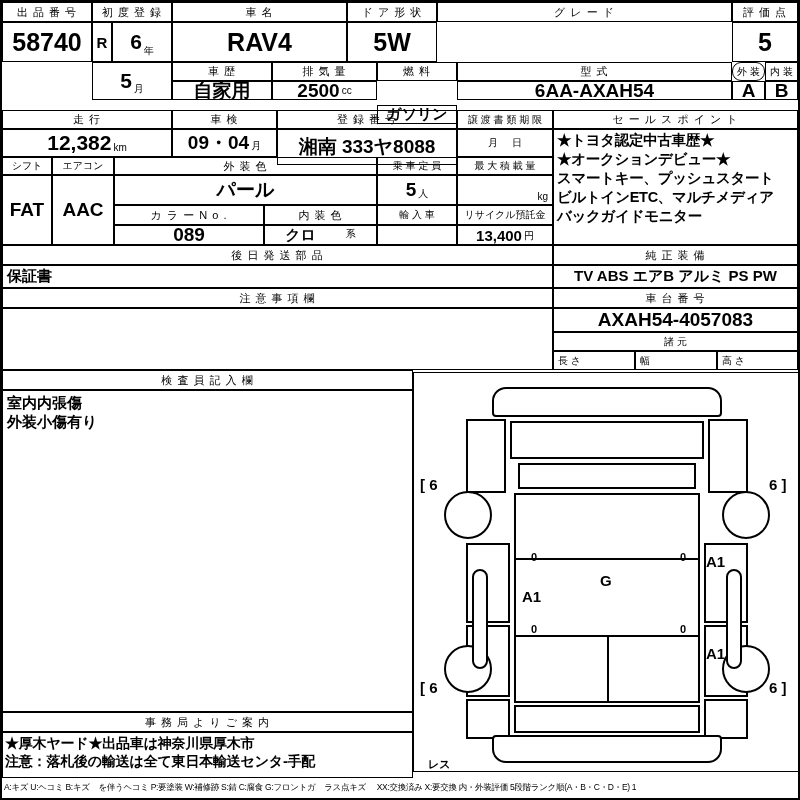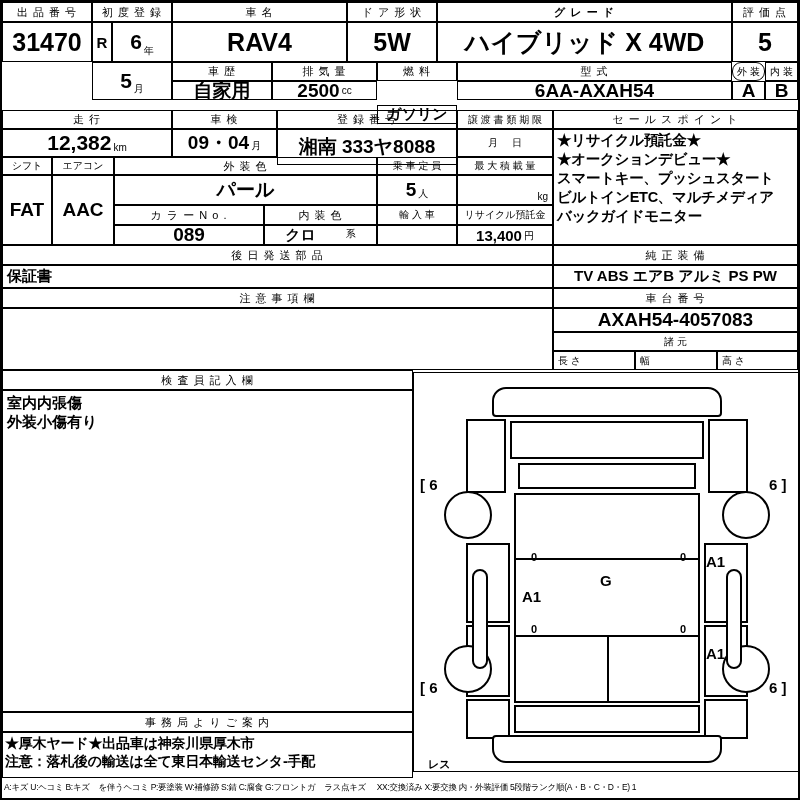--- a/index.html
+++ b/index.html
@@ -44,39 +44,38 @@
   .wheel { position:absolute; border:2.5px solid #000; border-radius:50%; background:#fff; }
   .dmark { position:absolute; font-size:15px; font-weight:bold; }
   .dmark-sm { position:absolute; font-size:11px; font-weight:bold; }
 </style>
 </head>
 <body>
 
 <div class="sheet">
 
   <div class="cell lbl" style="left:0;top:0;width:90px;height:20px;">出 品 番 号</div>
-  <div class="cell val-lg" style="left:0;top:20px;width:90px;height:40px;">31470</div>
+  <div class="cell val-lg" style="left:0;top:20px;width:90px;height:40px;">58740</div>
 
   <div class="cell lbl" style="left:90px;top:0;width:80px;height:20px;">初 度 登 録</div>
   <div class="cell" style="left:90px;top:20px;width:20px;height:40px;">
     <span class="val-sm">R</span>
   </div>
   <div class="cell" style="left:110px;top:20px;width:60px;height:40px;">
     <span class="val">6</span>
     <span class="unit">年</span>
   </div>
 
   <div class="cell lbl" style="left:170px;top:0;width:175px;height:20px;">車 名</div>
   <div class="cell val-lg" style="left:170px;top:20px;width:175px;height:40px;">RAV4</div>
 
   <div class="cell lbl" style="left:345px;top:0;width:90px;height:20px;">ド ア 形 状</div>
   <div class="cell val-lg" style="left:345px;top:20px;width:90px;height:40px;">5W</div>
 
-  <div class="cell lbl" style="left:435px;top:0;width:295px;height:20px;font-weight:bold;">グ レ ー ド</div>
-  <div class="cell val-lg" style="left:435px;top:20px;width:295px;height:40px;">ハイブリッド X  4WD</div>
+  <div class="cell lbl" style="left:435px;top:0;width:295px;height:20px;">グ レ ー ド</div>
 
   <div class="cell lbl" style="left:730px;top:0;width:66px;height:20px;">評 価 点</div>
   <div class="cell val-lg" style="left:730px;top:20px;width:66px;height:40px;">5</div>
 
   <div class="cell" style="left:90px;top:60px;width:80px;height:38px;">
     <span class="val">5</span>
     <span class="unit">月</span>
   </div>
 
   <div class="cell lbl" style="left:170px;top:60px;width:100px;height:19px;">車 歴</div>
@@ -115,21 +114,21 @@
   <div class="cell val-md" style="left:275px;top:127px;width:180px;height:36px;">湘南  333ヤ8088</div>
 
   <div class="cell lbl-sm" style="left:455px;top:108px;width:96px;height:19px;">譲 渡 書 類 期 限</div>
   <div class="cell" style="left:455px;top:127px;width:96px;height:28px;">
     <span class="lbl-sm" style="margin-right:14px;">月</span>
     <span class="lbl-sm">日</span>
   </div>
 
   <div class="cell lbl" style="left:551px;top:108px;width:245px;height:19px;">セ ー ル ス ポ イ ン ト</div>
   <div class="cell stack" style="left:551px;top:127px;width:245px;height:116px;padding-left:3px;padding-top:1px;">
-    <div class="sp-line">★リサイクル預託金★</div>
+    <div class="sp-line">★トヨタ認定中古車歴★</div>
     <div class="sp-line">★オークションデビュー★</div>
     <div class="sp-line">スマートキー、プッシュスタート</div>
     <div class="sp-line">ビルトインETC、マルチメディア</div>
     <div class="sp-line">バックガイドモニター</div>
   </div>
 
   <div class="cell lbl-sm" style="left:0;top:155px;width:50px;height:18px;text-align:right;">シフト</div>
   <div class="cell lbl-sm" style="left:50px;top:155px;width:62px;height:18px;">エアコン</div>
   <div class="cell val-md" style="left:0;top:173px;width:50px;height:70px;">FAT</div>
   <div class="cell val-md" style="left:50px;top:173px;width:62px;height:70px;">AAC</div>

